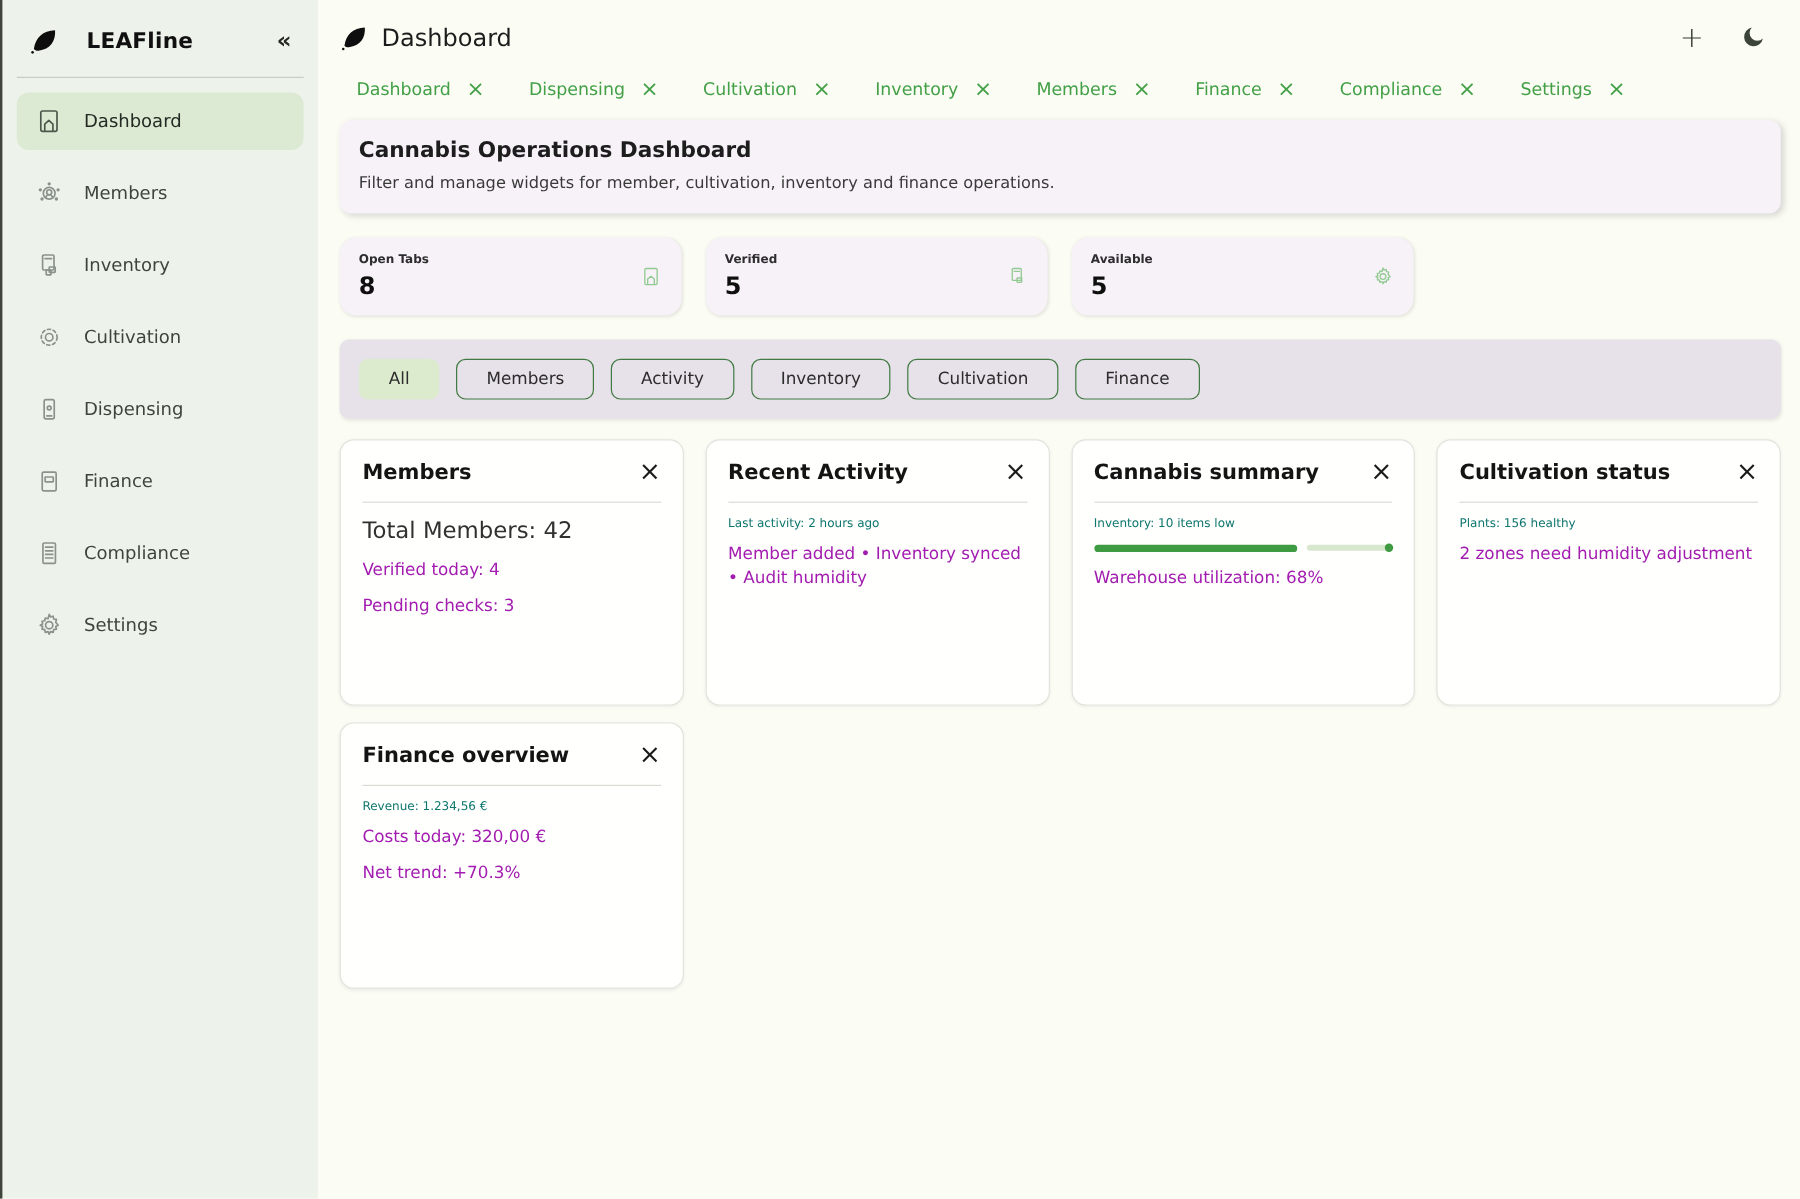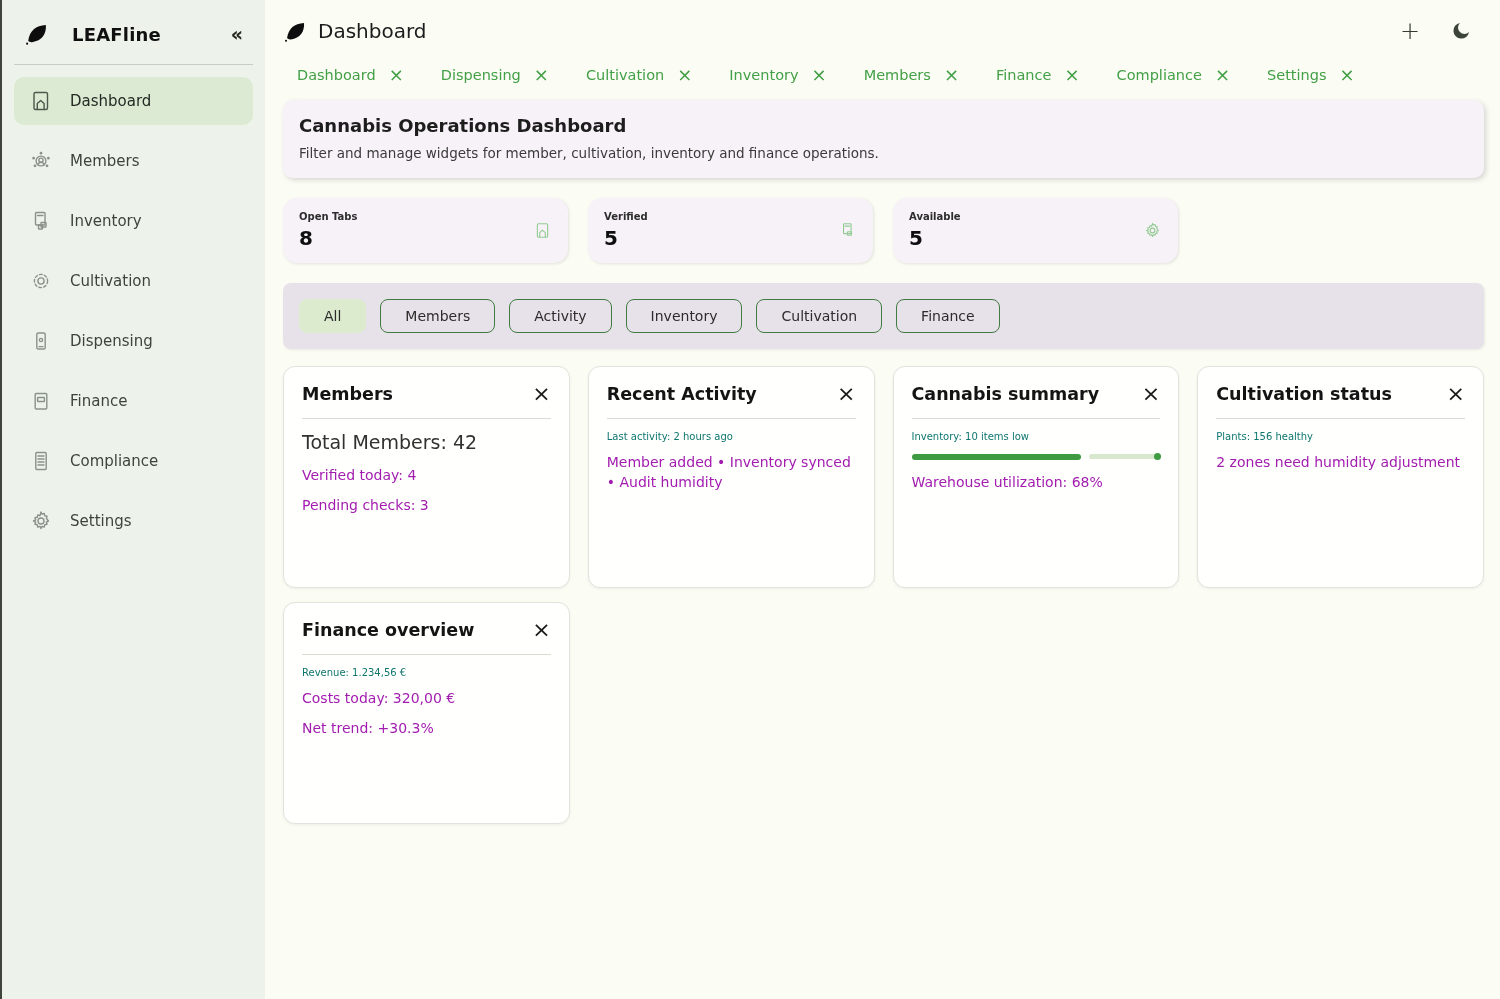--- a/index.html
+++ b/index.html
@@ -366,18 +366,18 @@
   </div>
       <div class="widget">
     <div class="widget-head">
       <span class="widget-title">Finance overview</span>
       <button class="widget-close">×</button>
     </div>
     <hr class="widget-divider">
     <div class="widget-body">
           <div class="w-line md">Revenue: 1.234,56 €</div>
           <div class="w-line sm">Costs today: 320,00 €</div>
-          <div class="w-line sm">Net trend: +30.3%</div>
+          <div class="w-line sm">Net trend: +70.3%</div>
         </div>
   </div>
     </div>
 
 </main>
 
 </body></html>

